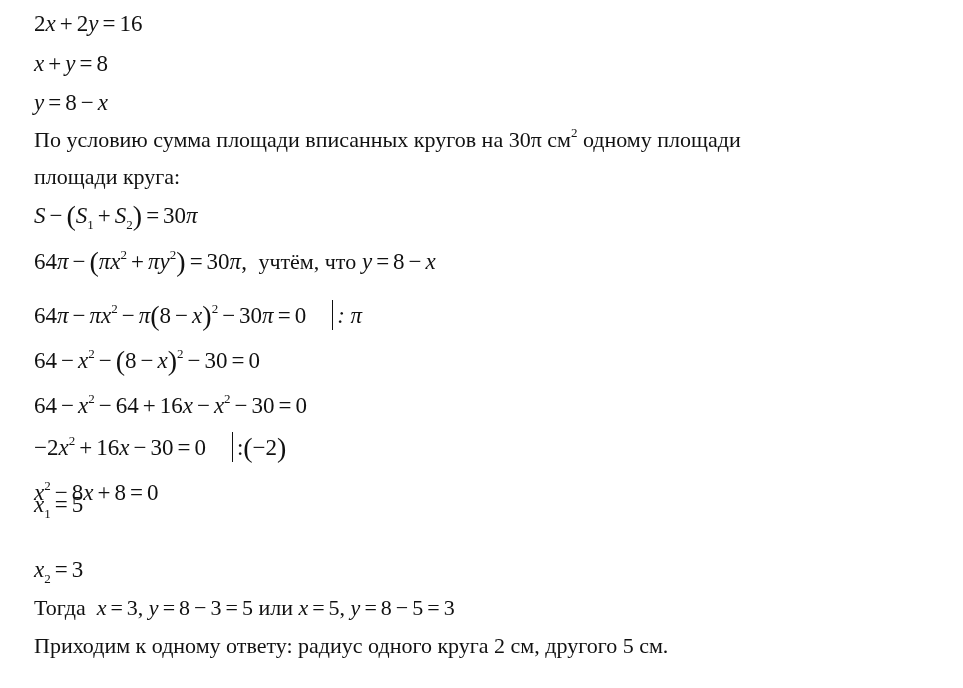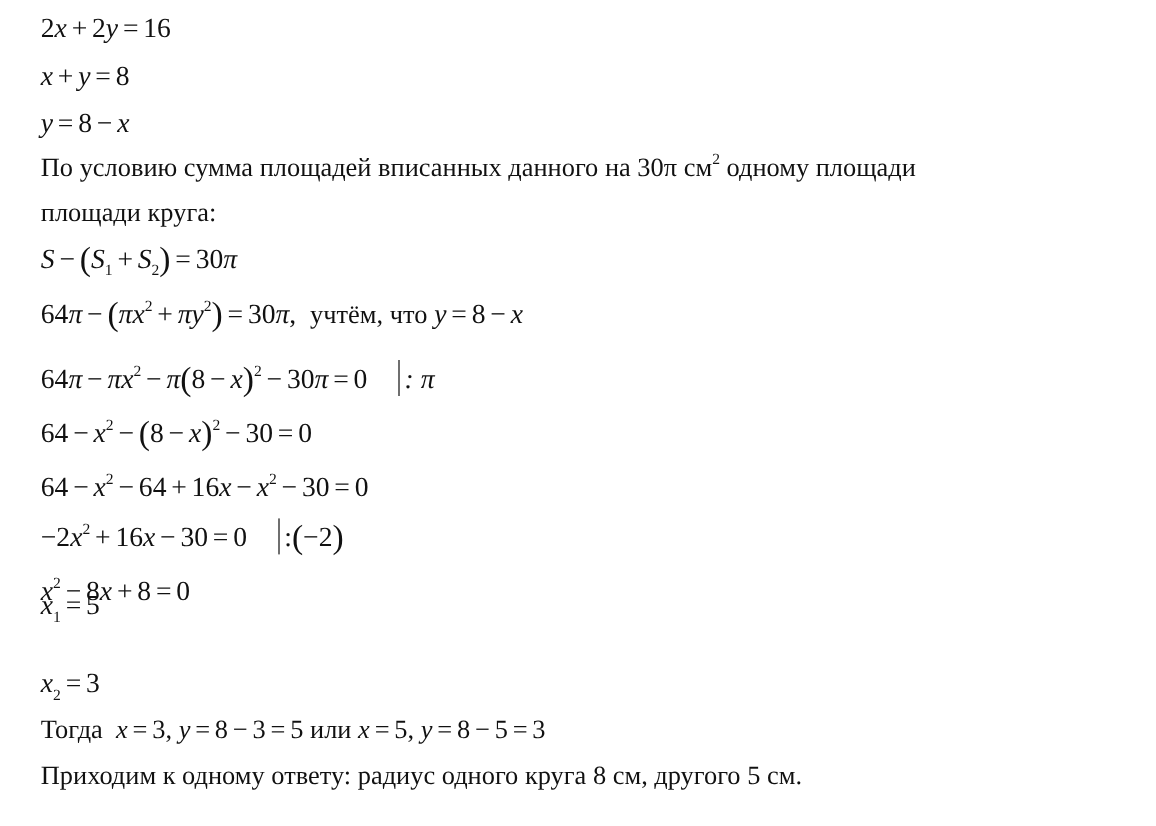--- a/index.html
+++ b/index.html
@@ -19,21 +19,21 @@
 <body>
 
 <div>
 
   <div class="line" style="top:10px"><span class="n">2</span><span class="m">x</span><span class="op">+</span><span class="n">2</span><span class="m">y</span><span class="op">=</span><span class="n">16</span></div>
 
   <div class="line" style="top:50px"><span class="m">x</span><span class="op">+</span><span class="m">y</span><span class="op">=</span><span class="n">8</span></div>
 
   <div class="line" style="top:89px"><span class="m">y</span><span class="op">=</span><span class="n">8</span><span class="op">−</span><span class="m">x</span></div>
 
-  <div class="line text" style="top:126px"><span>По условию сумма площадей вписанных данного на 30π см</span><sup>2</sup><span> одному площади</span></div>
+  <div class="line text" style="top:126px"><span>По условию сумма площади вписанных кругов на 30π см</span><sup>2</sup><span> одному площади</span></div>
 
   <div class="line text" style="top:163px">площади круга:</div>
 
   <div class="line" style="top:202px"><span class="m">S</span><span class="op">−</span><span class="big">(</span><span class="m">S</span><sub>1</sub><span class="op">+</span><span class="m">S</span><sub>2</sub><span class="big">)</span><span class="op">=</span><span class="n">30</span><span class="m">π</span></div>
 
   <div class="line" style="top:248px"><span class="n">64</span><span class="m">π</span><span class="op">−</span><span class="big">(</span><span class="m">πx</span><sup>2</sup><span class="op">+</span><span class="m">πy</span><sup>2</sup><span class="big">)</span><span class="op">=</span><span class="n">30</span><span class="m">π</span><span class="n">,&nbsp; </span><span class="n text">учтём, что</span><span class="n"> </span><span class="m">y</span><span class="op">=</span><span class="n">8</span><span class="op">−</span><span class="m">x</span></div>
 
   <div class="line" style="top:300px"><span class="n">64</span><span class="m">π</span><span class="op">−</span><span class="m">πx</span><sup>2</sup><span class="op">−</span><span class="m">π</span><span class="big">(</span><span class="n">8</span><span class="op">−</span><span class="m">x</span><span class="big">)</span><sup>2</sup><span class="op">−</span><span class="n">30</span><span class="m">π</span><span class="op">=</span><span class="n">0</span><span class="bar"></span><span class="m">: π</span></div>
 
   <div class="line" style="top:347px"><span class="n">64</span><span class="op">−</span><span class="m">x</span><sup>2</sup><span class="op">−</span><span class="big">(</span><span class="n">8</span><span class="op">−</span><span class="m">x</span><span class="big">)</span><sup>2</sup><span class="op">−</span><span class="n">30</span><span class="op">=</span><span class="n">0</span></div>
@@ -43,15 +43,15 @@
   <div class="line" style="top:432px"><span class="n">−2</span><span class="m">x</span><sup>2</sup><span class="op">+</span><span class="n">16</span><span class="m">x</span><span class="op">−</span><span class="n">30</span><span class="op">=</span><span class="n">0</span><span class="bar"></span><span class="n">:</span><span class="big">(</span><span class="n">−2</span><span class="big">)</span></div>
 
   <div class="line" style="top:479px"><span class="m">x</span><sup>2</sup><span class="op">−</span><span class="n">8</span><span class="m">x</span><span class="op">+</span><span class="n">8</span><span class="op">=</span><span class="n">0</span></div>
 
   <div class="line" style="top:491px"><span class="m">x</span><sub>1</sub><span class="op">=</span><span class="n">5</span></div>
 
   <div class="line" style="top:556px"><span class="m">x</span><sub>2</sub><span class="op">=</span><span class="n">3</span></div>
 
   <div class="line text" style="top:594px"><span>Тогда</span><span>&nbsp; </span><span class="m">x</span><span class="op">=</span><span>3, </span><span class="m">y</span><span class="op">=</span><span>8</span><span class="op">−</span><span>3</span><span class="op">=</span><span>5 </span><span>или</span><span> </span><span class="m">x</span><span class="op">=</span><span>5, </span><span class="m">y</span><span class="op">=</span><span>8</span><span class="op">−</span><span>5</span><span class="op">=</span><span>3</span></div>
 
-  <div class="line text" style="top:632px">Приходим к одному ответу: радиус одного круга 8 см, другого 5 см.</div>
+  <div class="line text" style="top:632px">Приходим к одному ответу: радиус одного круга 2 см, другого 5 см.</div>
 
 </div>
 
 </body></html>

